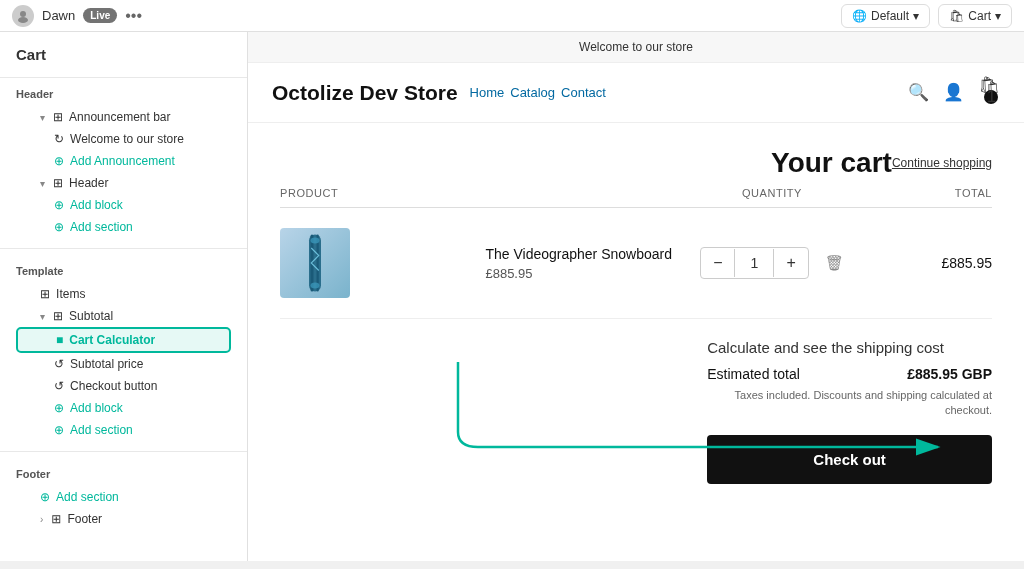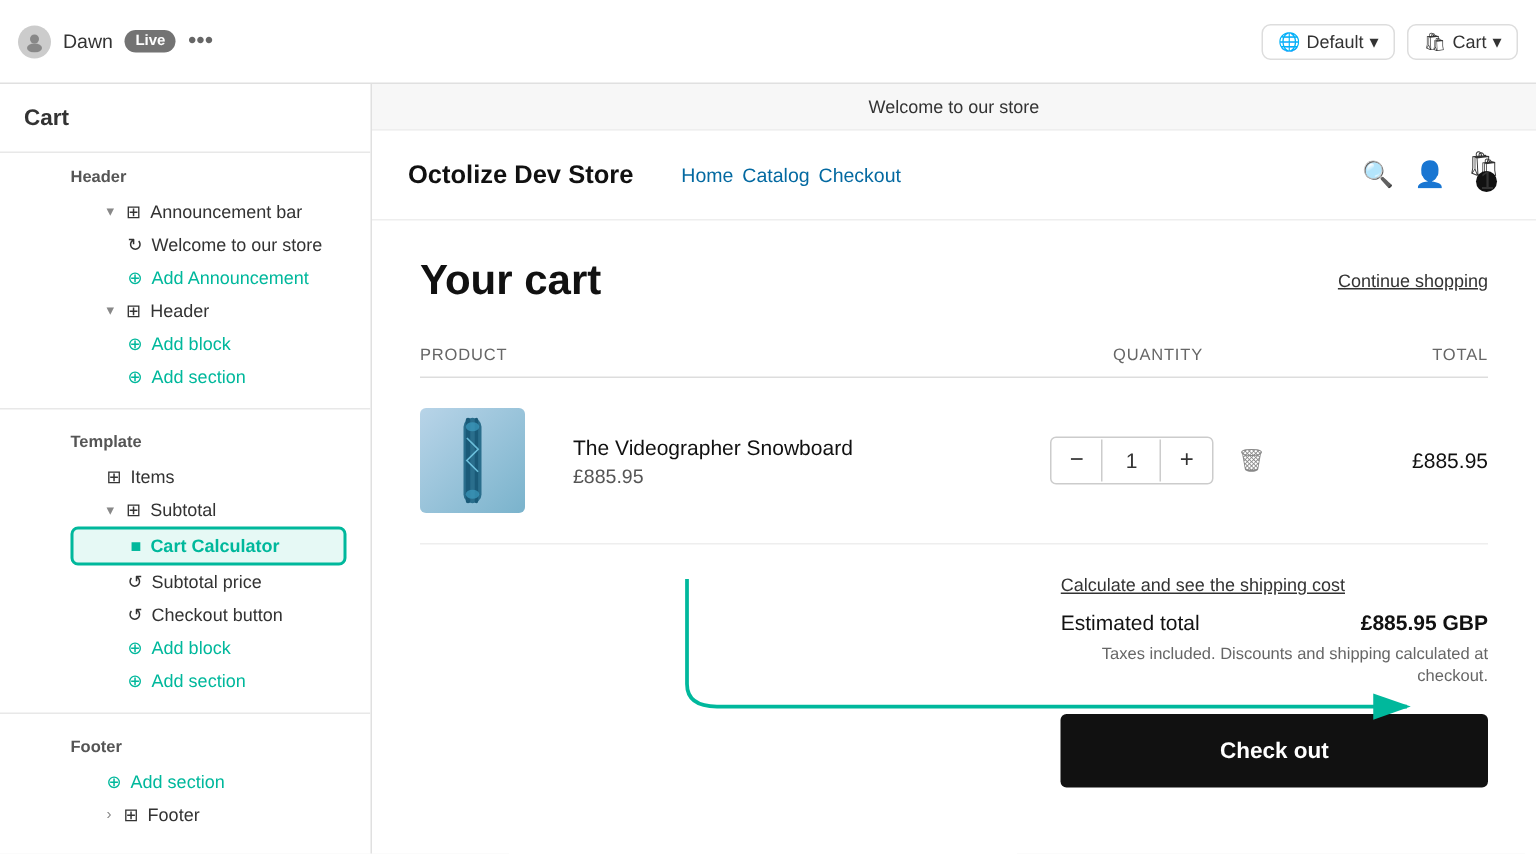--- a/index.html
+++ b/index.html
@@ -1,78 +1,78 @@
 <!DOCTYPE html>
 <html><head>
   <meta charset="utf-8">
   <style>
     * { box-sizing: border-box; margin: 0; padding: 0; }
     body { font-family: -apple-system, BlinkMacSystemFont, 'Segoe UI', sans-serif; font-size: 13px; background: #f0f0f0; color: #333; height: 569px; overflow: hidden; }
 
     
-    .top-bar { display: flex; align-items: center; height: 56px; background: #fff; border-bottom: 1px solid #e0e0e0; padding: 0 12px; gap: 16px; }
+    .top-bar { display: flex; align-items: center; height: 32px; background: #fff; border-bottom: 1px solid #e0e0e0; padding: 0 12px; gap: 16px; }
     .top-bar-left { display: flex; align-items: center; gap: 8px; flex: 1; }
     .avatar-icon { width: 22px; height: 22px; border-radius: 50%; background: #ccc; display: flex; align-items: center; justify-content: center; font-size: 10px; color: #666; }
     .store-name { font-size: 13px; font-weight: 500; }
     .live-badge { background: #737373; color: #fff; font-size: 10px; padding: 2px 7px; border-radius: 10px; font-weight: 600; }
     .dots-btn { color: #666; font-size: 16px; cursor: pointer; background: none; border: none; }
     .top-bar-center { display: flex; align-items: center; gap: 8px; }
     .globe-btn, .cart-btn { display: flex; align-items: center; gap: 4px; font-size: 12px; color: #333; background: none; border: 1px solid #ddd; border-radius: 6px; padding: 4px 10px; cursor: pointer; }
 
     
     .main-layout { display: flex; height: calc(569px - 40px); }
 
     
     .sidebar { width: 248px; background: #fff; border-right: 1px solid #e0e0e0; overflow-y: auto; flex-shrink: 0; }
     .sidebar-header { padding: 14px 16px; font-size: 15px; font-weight: 600; border-bottom: 1px solid #e8e8e8; }
-    .sidebar-section { padding: 10px 16px 4px; margin-left: 31px; }
+    .sidebar-section { padding: 10px 16px 4px; }
     .sidebar-section-title { font-size: 11px; font-weight: 600; color: #555; text-transform: none; margin-bottom: 6px; }
     .sidebar-item { display: flex; align-items: center; gap: 6px; padding: 4px 8px; border-radius: 5px; cursor: pointer; font-size: 12px; color: #333; }
     .sidebar-item.active { background: #e6f9f5; border: 2px solid #00b89c; color: #00b89c; font-weight: 600; }
     .sidebar-item.add-item { color: #00b89c; font-weight: 500; }
     .indent1 { padding-left: 24px; }
     .indent2 { padding-left: 38px; }
     .chevron { font-size: 10px; color: #888; margin-right: 2px; }
     .sidebar-divider { border: none; border-top: 1px solid #e8e8e8; margin: 6px 0; }
 
     
     .store-preview { flex: 1; background: #fff; overflow-y: auto; position: relative; }
     .store-top-bar { background: #f7f7f7; text-align: center; font-size: 12px; padding: 8px; border-bottom: 1px solid #eee; }
     .store-nav { display: flex; align-items: center; padding: 12px 24px; border-bottom: 1px solid #eee; }
-    .store-logo { font-size: 17px; font-weight: 700; color: #111; flex: 0 0 auto; margin-right: 32px; }
+    .store-logo { font-size: 21px; font-weight: 700; color: #111; flex: 0 0 auto; margin-right: 12px; }
     .store-menu { display: flex; gap: 6px; font-size: 13px; color: #0369a1; }
     .store-menu span { cursor: pointer; }
     .store-nav-icons { margin-left: auto; display: flex; gap: 14px; align-items: center; }
     .store-nav-icons span { font-size: 17px; cursor: pointer; color: #333; position: relative; }
     .cart-badge { position: absolute; top: -6px; right: -6px; background: #111; color: #fff; border-radius: 50%; width: 14px; height: 14px; font-size: 9px; display: flex; align-items: center; justify-content: center; }
 
     .cart-content { padding: 24px 32px; }
-    .cart-title-row { display: flex; align-items: center; justify-content: space-between; margin-bottom: 20px; }
+    .cart-title-row { display: flex; align-items: center; justify-content: flex-end; }
     .cart-title { font-size: 28px; font-weight: 700; color: #111; }
     .continue-link { font-size: 12px; color: #333; text-decoration: underline; cursor: pointer; }
     .cart-table-header { display: grid; grid-template-columns: 1fr 200px 120px; padding: 8px 0; border-bottom: 1px solid #ddd; }
     .cart-table-header span { font-size: 11px; color: #666; text-transform: uppercase; letter-spacing: 0.05em; }
     .cart-table-header .qty-header { text-align: center; }
     .cart-table-header .total-header { text-align: right; }
 
     .cart-item-row { display: grid; grid-template-columns: 1fr 200px 120px; padding: 20px 0; border-bottom: 1px solid #eee; align-items: center; }
-    .cart-item-info { display: flex; align-items: center; gap: 32px; }
+    .cart-item-info { display: flex; align-items: center; gap: 32px; justify-content: space-between; }
     .product-thumb { width: 70px; height: 70px; background: linear-gradient(135deg, #b8d4e8, #7ab3cc); border-radius: 4px; overflow: hidden; display: flex; align-items: center; justify-content: center; }
     .product-thumb svg { width: 60px; height: 60px; }
     .product-name { font-size: 14px; font-weight: 500; color: #111; }
     .product-price { font-size: 13px; color: #555; margin-top: 4px; }
     .qty-control { display: flex; align-items: center; gap: 0; border: 1px solid #ccc; border-radius: 4px; overflow: hidden; justify-self: center; }
     .qty-btn { background: none; border: none; padding: 6px 12px; cursor: pointer; font-size: 16px; color: #333; }
     .qty-value { padding: 6px 12px; font-size: 14px; border-left: 1px solid #ccc; border-right: 1px solid #ccc; min-width: 40px; text-align: center; }
     .delete-btn { background: none; border: none; cursor: pointer; color: #888; font-size: 15px; margin-left: 10px; }
     .item-total { text-align: right; font-size: 14px; font-weight: 500; color: #111; }
 
     
     .cart-summary { margin-top: 20px; padding-left: 60%; }
-    .shipping-calc { font-size: 12px; color: #333; text-decoration: underline; cursor: pointer; margin-bottom: 10px; }
+    .shipping-calc { font-size: 15px; color: #333; cursor: pointer; margin-bottom: 10px; }
     .estimated-total-row { display: flex; justify-content: space-between; align-items: center; margin-bottom: 6px; }
     .estimated-label { font-size: 14px; font-weight: 500; color: #111; text-align: right; }
     .estimated-amount { font-size: 14px; font-weight: 600; color: #111; }
     .taxes-note { font-size: 11px; color: #666; text-align: right; margin-bottom: 16px; line-height: 1.4; }
     .checkout-btn { width: 100%; background: #111; color: #fff; border: none; padding: 16px; font-size: 15px; font-weight: 600; border-radius: 4px; cursor: pointer; }
 
     
     .annotation-arrow { position: absolute; pointer-events: none; }
 
     
@@ -196,21 +196,21 @@
 
   <div class="store-preview">
 
     <div class="store-top-bar">Welcome to our store</div>
 
     <div class="store-nav">
       <div class="store-logo">Octolize Dev Store</div>
       <div class="store-menu">
         <span>Home</span>
         <span>Catalog</span>
-        <span>Checkout</span>
+        <span>Contact</span>
       </div>
       <div class="store-nav-icons">
         <span>🔍</span>
         <span>👤</span>
         <span style="position:relative;">
           🛍
           <span class="cart-badge">1</span>
         </span>
       </div>
     </div>

